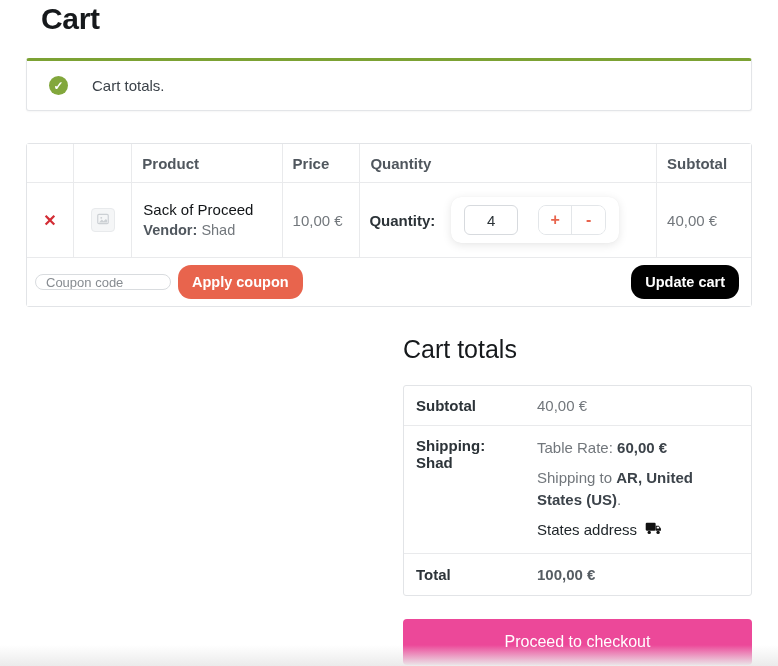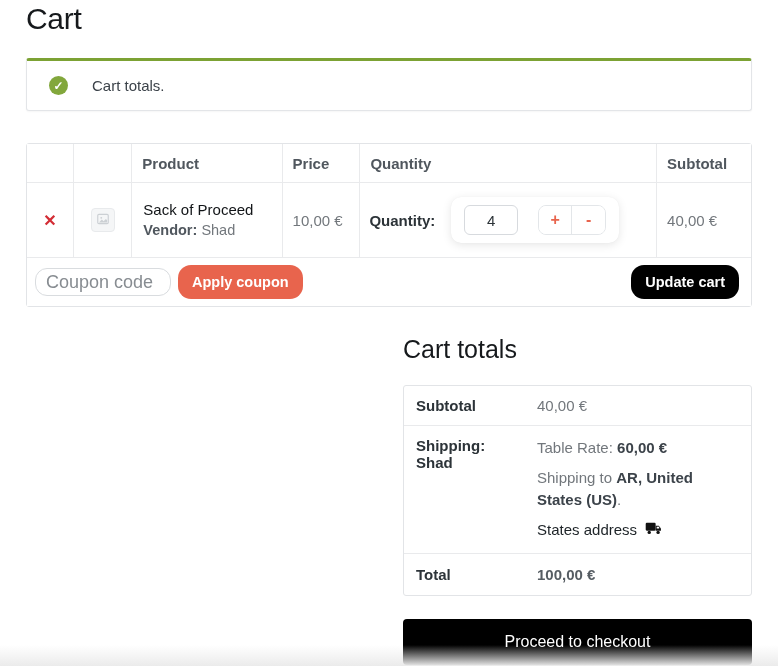--- a/index.html
+++ b/index.html
@@ -1,20 +1,20 @@
 <!DOCTYPE html>
 <html><head>
 <meta charset="utf-8">
 <style>
   * { margin:0; padding:0; box-sizing:border-box; }
   html,body { width:778px; height:666px; background:#fff; overflow:hidden;
               font-family:"Liberation Sans", sans-serif; color:#1d2327; position:relative; }
   .content { width:726px; margin-left:26px; padding-top:2px; }
 
-  h1.page-title { font-size:30px; font-weight:400; color:#16191c; letter-spacing:-0.3px; }
+  h1.page-title { font-size:30px; font-weight:700; color:#16191c; letter-spacing:-0.3px;margin-left:15px; }
 
   
   .notice { margin-top:22px; background:#fff; border:1px solid #e3e5e8; border-top:3px solid #7ca234;
             border-radius:3px; box-shadow:0 1px 2px rgba(0,0,0,.04);
             display:flex; align-items:center; padding:15px 18px; }
   .check-badge { width:19px; height:19px; border-radius:50%; background:#82a73c; color:#fff;
                  display:flex; align-items:center; justify-content:center;
                  font-size:12px; font-weight:700; margin-left:4px; }
   .notice-text { margin-left:24px; font-size:15px; color:#3c434a; }
 
@@ -47,22 +47,22 @@
   input.qty-input { width:54px; height:30px; border:1px solid #d7dade; border-radius:6px;
                     text-align:center; font-size:15px; color:#2c3338; font-family:inherit; outline:none; }
   .stepper { margin-left:20px; display:flex; border:1px solid #e3e6e9; border-radius:8px; overflow:hidden; }
   .stepper button { width:33px; height:28px; background:#fff; border:none; color:#e8644d;
                     font-size:16px; font-weight:700; cursor:pointer; line-height:1; }
   .stepper button:first-child { border-right:1px solid #e3e6e9; }
   td.cell-subtotal { padding:0 10px; color:#72777c; }
 
   tr.coupon-row td { height:48px; padding:0 12px 0 8px; }
   .coupon-bar { display:flex; align-items:center; }
-  input.coupon-input { width:136px; height:28px; border:1px solid #d9dcdf; border-radius:12px;
-                       padding:0 10px; font-size:18px; color:#2c3338; font-family:inherit; outline:none; }
+  input.coupon-input { width:136px; height:16px; border:1px solid #d9dcdf; border-radius:12px;
+                       padding:0 10px; font-size:13px; color:#2c3338; font-family:inherit; outline:none; }
   input.coupon-input::placeholder { color:#878c91; }
   .btn { border:none; border-radius:13px; font-family:inherit; font-weight:700; cursor:pointer; color:#fff; }
   .btn-apply { margin-left:7px; background:#e8644d; font-size:14.5px; padding:9px 14px; }
   .btn-update { margin-left:auto; background:#000000; font-size:14.5px; padding:9px 14px; cursor:default; }
 
   
   .totals-col { width:349px; margin-left:377px; }
   h2.totals-title { margin-top:28px; font-size:25px; font-weight:400; color:#16191c; }
   table.totals { margin-top:21px; width:349px; border-collapse:separate; border-spacing:0;
                  border:1px solid #e2e4e7; border-radius:3px; font-size:15px; }
@@ -72,21 +72,21 @@
   table.totals tr + tr th, table.totals tr + tr td { border-top:1px solid #e9eaec; }
   tr.shipping-row th, tr.shipping-row td { padding-bottom:14px; }
   .ship-line { line-height:1.5; }
   .ship-line + .ship-line { margin-top:7px; }
   .strong-dark { font-weight:700; color:#3c434a; }
   .change-addr { margin-top:9px; display:flex; align-items:center; color:#1d2327; cursor:pointer; }
   .truck { margin-left:8px; display:inline-block; }
   tr.total-row th { padding-top:12px; padding-bottom:12px; }
   .total-value { font-weight:700; color:#565d63; }
 
-  .btn-checkout { display:block; width:349px; margin-top:23px; background:#000000;
+  .btn-checkout { display:block; width:349px; margin-top:23px; background:#ec4899;
                   font-size:16px; font-weight:500; padding:14px 0; text-align:center; border-radius:4px; }
 
   .bottom-fade { position:absolute; left:0; bottom:0; width:778px; height:21px;
                  background:linear-gradient(to bottom, rgba(240,240,240,0), #ebebeb); }
 </style>
 </head>
 <body>
 
 <div class="content">
 

